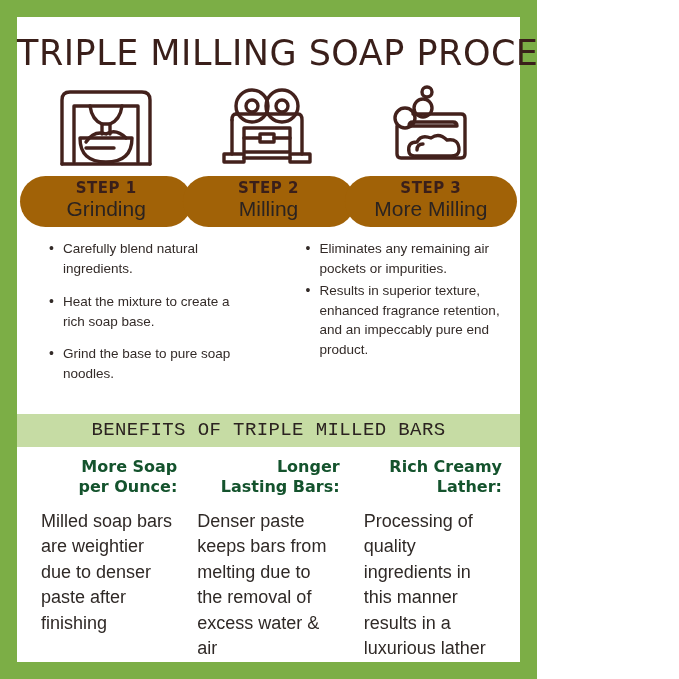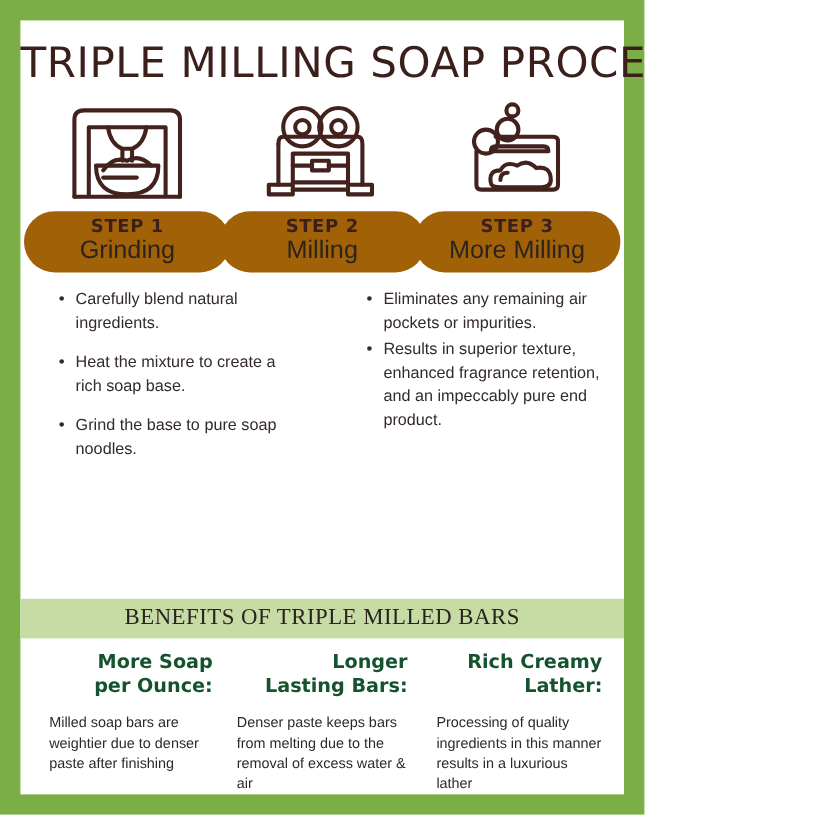--- a/index.html
+++ b/index.html
@@ -138,21 +138,21 @@
   }
 
   
   .spacer { flex: 1 1 auto; }
   .band {
     background: #c6dca4;
     text-align: center;
     padding: 5px 0 6px 0;
   }
   .band-text {
-    font-family: Liberation Serif, serif;
+    font-family: Liberation Mono, monospace;
     font-size: 19px;
     color: #2b2320;
     letter-spacing: 0.4px;
     font-weight: 400;
   }
 
   
   .benefits {
     display: flex;
     padding: 10px 8px 0 8px;
@@ -167,21 +167,21 @@
     color: #14532d;
     font-weight: bold;
     font-size: 16px;
     line-height: 1.25;
     text-align: right;
     margin-bottom: 12px;
     font-family: "DejaVu Sans", sans-serif;
   }
   .benefit-body {
     color: #2f2926;
-    font-size: 12px;
+    font-size: 18px;
     line-height: 1.42;
   }
   .benefit-col.b1 .benefit-body { padding-left: 6px; }
   .benefit-col.b3 .benefit-body { padding-left: 4px; }
 
   svg { display: block; }
 </style>
 </head>
 <body>
 

